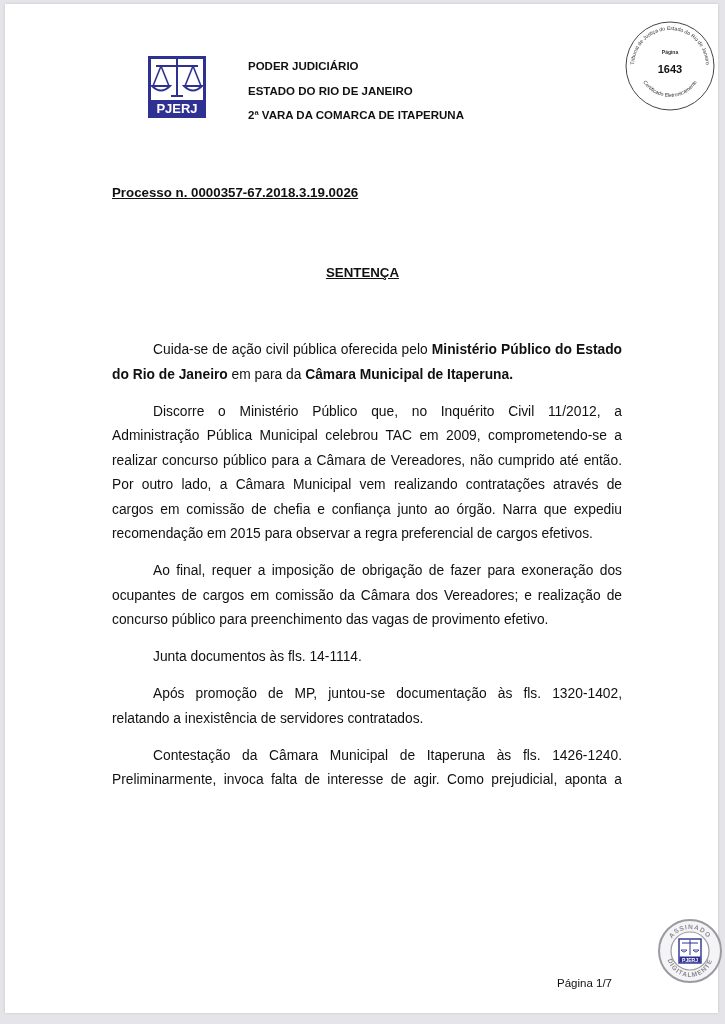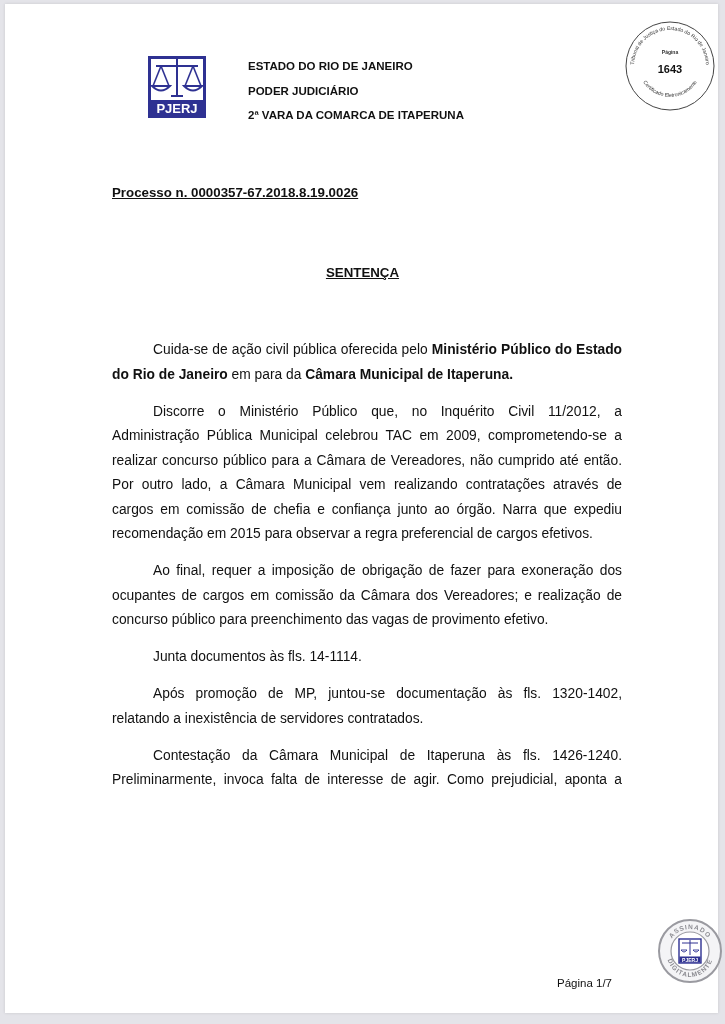--- a/index.html
+++ b/index.html
@@ -44,22 +44,22 @@
       <line x1="45" y1="10" x2="37" y2="30" stroke="#2e3192" stroke-width="1.6"></line>
       <line x1="45" y1="10" x2="53" y2="30" stroke="#2e3192" stroke-width="1.6"></line>
       <path d="M36 30 Q45 39 54 30 Z" fill="none" stroke="#2e3192" stroke-width="1.8"></path>
       <line x1="23" y1="40" x2="35" y2="40" stroke="#2e3192" stroke-width="2"></line>
       <rect x="2" y="44" width="54" height="16" fill="#2e3192"></rect>
       <text x="29" y="57" text-anchor="middle" font-family="Liberation Sans, sans-serif" font-weight="bold" font-size="13" fill="#fff">PJERJ</text>
     </svg>
   </div>
 
   <div class="header-lines">
+    <div>PODER JUDICIÁRIO</div>
     <div>ESTADO DO RIO DE JANEIRO</div>
-    <div>PODER JUDICIÁRIO</div>
     <div>2ª VARA DA COMARCA DE ITAPERUNA</div>
   </div>
 
   <div class="stamp">
     <svg width="100" height="100" viewBox="0 0 100 100">
       <defs>
         <path id="arcTop" d="M14 52 A36 36 0 0 1 86 52"></path>
         <path id="arcBot" d="M20 62 A32 32 0 0 0 80 62"></path>
       </defs>
       <circle cx="50" cy="52" r="44" fill="none" stroke="#444" stroke-width="1"></circle>
@@ -67,21 +67,21 @@
         <textPath href="#arcTop" startOffset="50%" text-anchor="middle">Tribunal de Justiça do Estado do Rio de Janeiro</textPath>
       </text>
       <text x="50" y="40" text-anchor="middle" font-family="Liberation Sans, sans-serif" font-size="5" font-weight="bold" fill="#333">Página</text>
       <text x="50" y="59" text-anchor="middle" font-family="Liberation Sans, sans-serif" font-size="11" font-weight="bold" fill="#111">1643</text>
       <text font-family="Liberation Sans, sans-serif" font-size="5.2" fill="#333">
         <textPath href="#arcBot" startOffset="50%" text-anchor="middle">Certificado Eletronicamente</textPath>
       </text>
     </svg>
   </div>
 
-  <div class="process">Processo n. 0000357-67.2018.8.19.0026</div>
+  <div class="process">Processo n. 0000357-67.2018.3.19.0026</div>
 
   <div class="title" style="left:-5px;">SENTENÇA</div>
 
   <div class="body-text">
     <p><span>Cuida-se de ação civil pública oferecida pelo </span><b>Ministério Público do Estado do Rio de Janeiro</b><span> em para da </span><b>Câmara Municipal de Itaperuna.</b></p>
     <p>Discorre o Ministério Público que, no Inquérito Civil 11/2012, a Administração Pública Municipal celebrou TAC em 2009, comprometendo-se a realizar concurso público para a Câmara de Vereadores, não cumprido até então. Por outro lado, a Câmara Municipal vem realizando contratações através de cargos em comissão de chefia e confiança junto ao órgão. Narra que expediu recomendação em 2015 para observar a regra preferencial de cargos efetivos.</p>
     <p>Ao final, requer a imposição de obrigação de fazer para exoneração dos ocupantes de cargos em comissão da Câmara dos Vereadores; e realização de concurso público para preenchimento das vagas de provimento efetivo.</p>
     <p>Junta documentos às fls. 14-1114.</p>
     <p>Após promoção de MP, juntou-se documentação às fls. 1320-1402, relatando a inexistência de servidores contratados.</p>
     <p style="text-align-last: justify;">Contestação da Câmara Municipal de Itaperuna às fls. 1426-1240. Preliminarmente, invoca falta de interesse de agir. Como prejudicial, aponta a</p>

